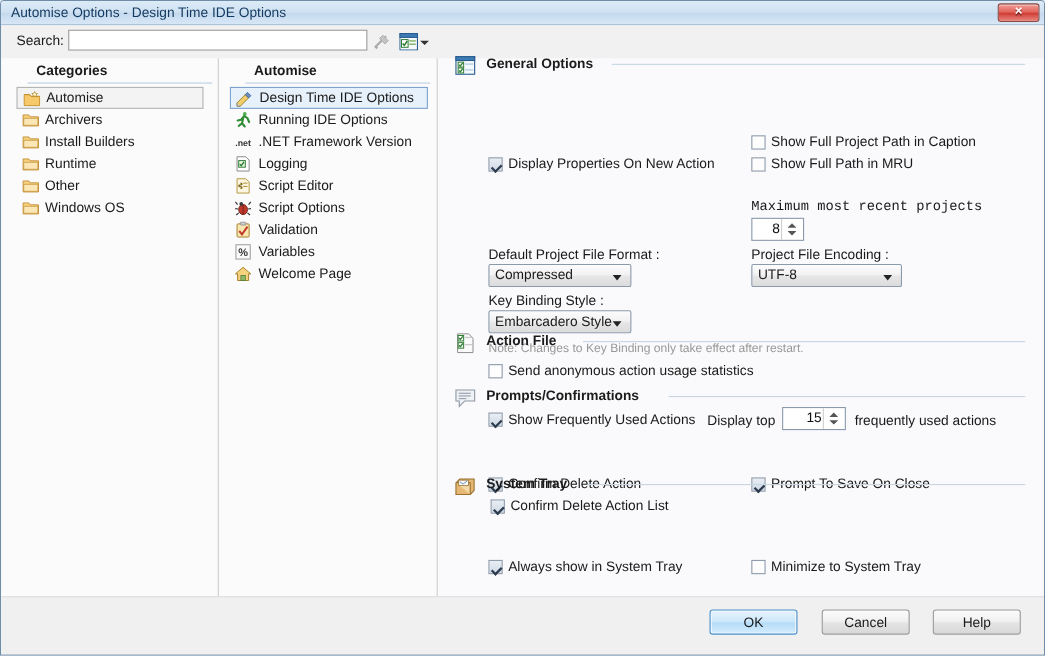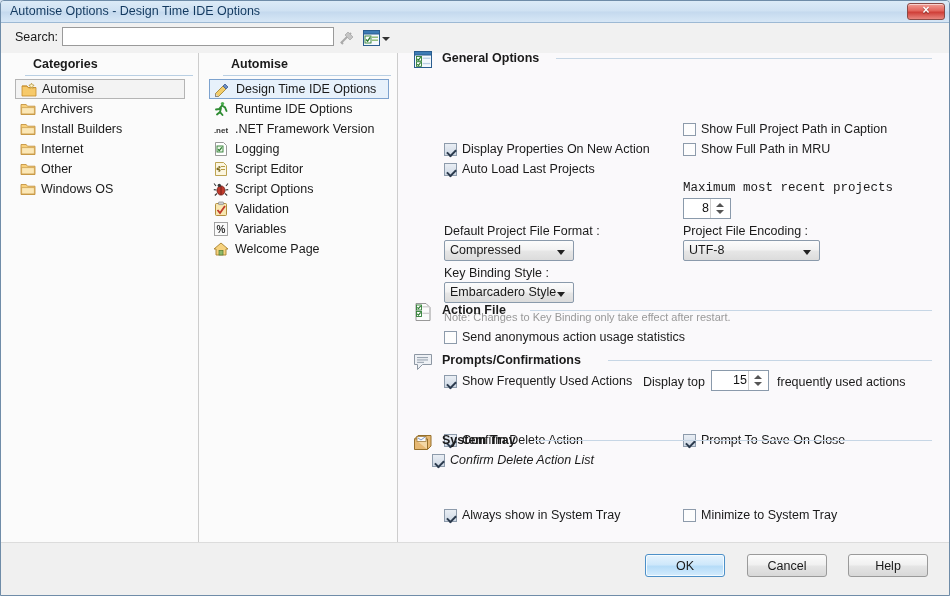--- a/index.html
+++ b/index.html
@@ -254,21 +254,21 @@
           <path d="M1.6 6.6H14.4v6.3H1.6z" fill="#fbe7b6" stroke="#c08c32" stroke-width=".6"></path>
         </svg>
         <span>Install Builders</span>
       </div>
 
       <div class="tree-row">
         <svg class="ic" viewBox="0 0 16 16">
           <path d="M1 3.5h5.2l1.3 1.7H15v8.3H1z" fill="#f7d07d" stroke="#c08c32" stroke-width=".8"></path>
           <path d="M1.6 6.6H14.4v6.3H1.6z" fill="#fbe7b6" stroke="#c08c32" stroke-width=".6"></path>
         </svg>
-        <span>Internet</span>
+        <span>Runtime</span>
       </div>
 
       <div class="tree-row">
         <svg class="ic" viewBox="0 0 16 16">
           <path d="M1 3.5h5.2l1.3 1.7H15v8.3H1z" fill="#f7d07d" stroke="#c08c32" stroke-width=".8"></path>
           <path d="M1.6 6.6H14.4v6.3H1.6z" fill="#fbe7b6" stroke="#c08c32" stroke-width=".6"></path>
         </svg>
         <span>Other</span>
       </div>
 
@@ -298,21 +298,21 @@
           <path d="M1.5 11.5 L1.5 14.5 L4.5 14.5" fill="#d8d8d8" stroke="#777" stroke-width=".7"></path>
         </svg>
         <span>Design Time IDE Options</span>
       </div>
 
       <div class="tree-row">
         <svg class="ic" viewBox="0 0 16 16">
           <circle cx="9.5" cy="2.6" r="1.7" fill="#4caf50"></circle>
           <path d="M9 4.5 L6 8 L3 8.5 M9 4.5 L12 6.5 L13.5 10 M8 7 L7 11 L9.5 14 M7 11 L4 13.5" stroke="#2f8c33" stroke-width="1.9" fill="none" stroke-linecap="round"></path>
         </svg>
-        <span>Runtime IDE Options</span>
+        <span>Running IDE Options</span>
       </div>
 
       <div class="tree-row">
         <svg class="ic" viewBox="0 0 16 16">
           <text x="8" y="12" font-family="Liberation Sans, sans-serif" font-size="8" font-weight="bold" fill="#333" text-anchor="middle">.net</text>
         </svg>
         <span>.NET Framework Version</span>
       </div>
 
       <div class="tree-row">
@@ -388,24 +388,20 @@
         <rect x="10.8" y="13.9" width="7.5" height="1.3" fill="#b9cfe3"></rect>
       </svg>
       <div class="grp-title">General Options</div>
       <div class="grp-rule" style="left:144px; width:376px;"></div>
     </div>
 
     <div class="cb-row" style="left:46px; top:89px;">
       <span class="cb on"></span>
       <span>Display Properties On New Action</span>
     </div>
-    <div class="cb-row" style="left:46px; top:109px;">
-      <span class="cb on"></span>
-      <span>Auto Load Last Projects</span>
-    </div>
 
     <div class="cb-row" style="left:285px; top:69px;">
       <span class="cb"></span>
       <span>Show Full Project Path in Caption</span>
     </div>
     <div class="cb-row" style="left:285px; top:89px;">
       <span class="cb"></span>
       <span>Show Full Path in MRU</span>
     </div>
 
@@ -477,21 +473,21 @@
         <rect x="5" y="10.8" width="7" height="1.1" fill="#9aa5b1"></rect>
       </svg>
       <div class="grp-title">Prompts/Confirmations</div>
       <div class="grp-rule" style="left:196px; width:324px;"></div>
     </div>
 
     <div class="cb-row" style="left:46px; top:380px;">
       <span class="cb on"></span>
       <span>Confirm Delete Action</span>
     </div>
-    <div class="cb-row" style="left:34px; top:400px;font-style:italic;">
+    <div class="cb-row" style="left:48px; top:400px;">
       <span class="cb on"></span>
       <span>Confirm Delete Action List</span>
     </div>
     <div class="cb-row" style="left:285px; top:380px;">
       <span class="cb on"></span>
       <span>Prompt To Save On Close</span>
     </div>
 
     <div class="grp" style="left:14px; top:378px; width:520px;">
       <svg class="grp-ic" viewBox="0 0 22 22">

